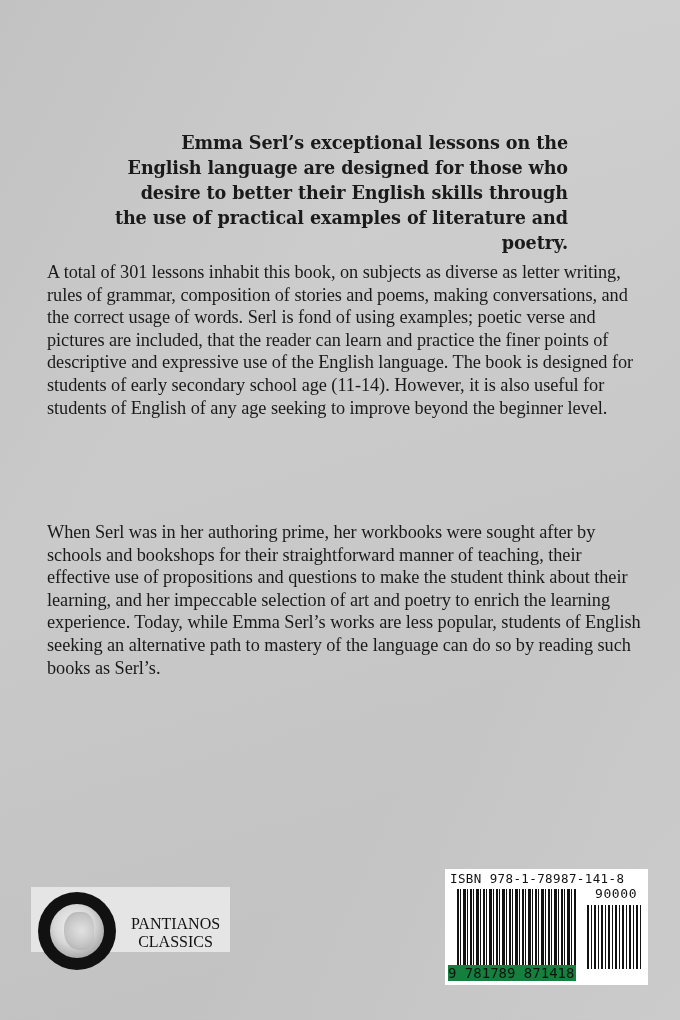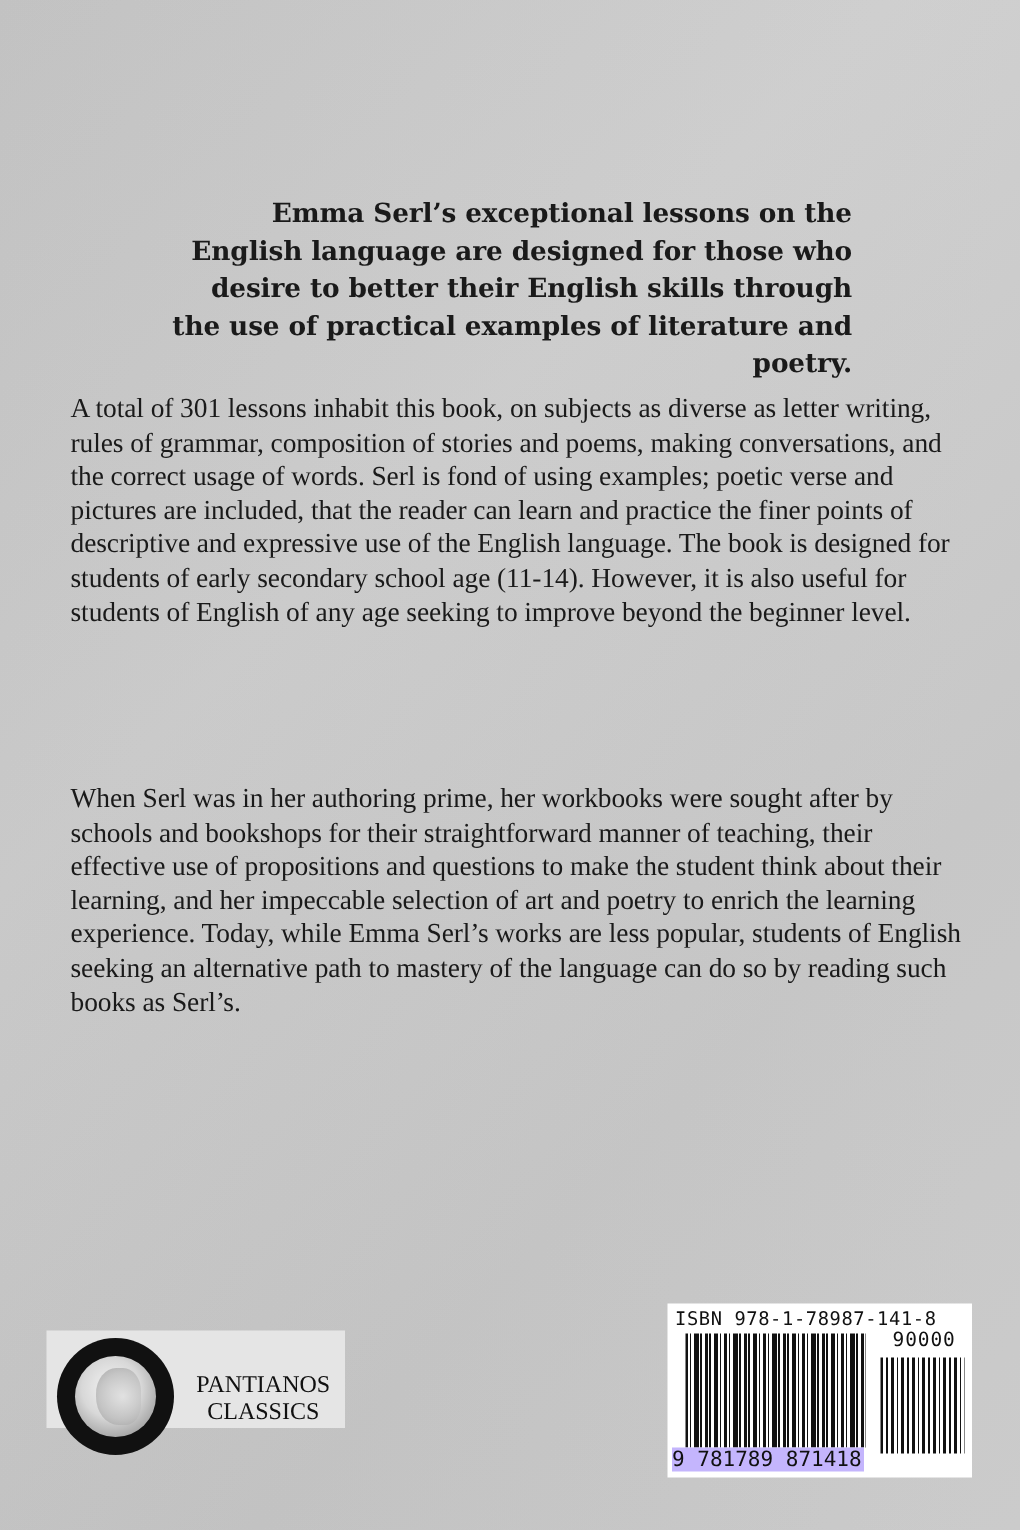--- a/index.html
+++ b/index.html
@@ -68,21 +68,21 @@
       #111 0px, #111 2px, #fff 2px, #fff 3px, #111 3px, #111 4px, #fff 4px, #fff 6px,
       #111 6px, #111 9px, #fff 9px, #fff 10px, #111 10px, #111 11px, #fff 11px, #fff 13px);
   }
   .bars-add {
     position:absolute; left:142px; top:36px; width:56px; height:64px;
     background: repeating-linear-gradient(90deg,
       #111 0px, #111 2px, #fff 2px, #fff 4px, #111 4px, #111 5px, #fff 5px, #fff 7px);
   }
   .ean-text {
     position:absolute; left:3px; top:96px; font-family:"DejaVu Sans Mono", monospace;
-    font-size:14px; color:#111; white-space:nowrap; background:#c4b5fd; padding-right:2px;
+    font-size:14px; color:#111; white-space:nowrap; background:#15803d; padding-right:2px;
   }
 </style>
 </head>
 <body>
 
 <div class="bg-shade"></div>
 
 <p class="blurb">Emma Serl’s exceptional lessons on the English language are designed for those who desire to better their English skills through the use of practical examples of literature and poetry.</p>
 
 <p class="para p1">A total of 301 lessons inhabit this book, on subjects as diverse as letter writing, rules of grammar, composition of stories and poems, making conversations, and the correct usage of words. Serl is fond of using examples; poetic verse and pictures are included, that the reader can learn and practice the finer points of descriptive and expressive use of the English language. The book is designed for students of early secondary school age (11-14). However, it is also useful for students of English of any age seeking to improve beyond the beginner level.</p>

